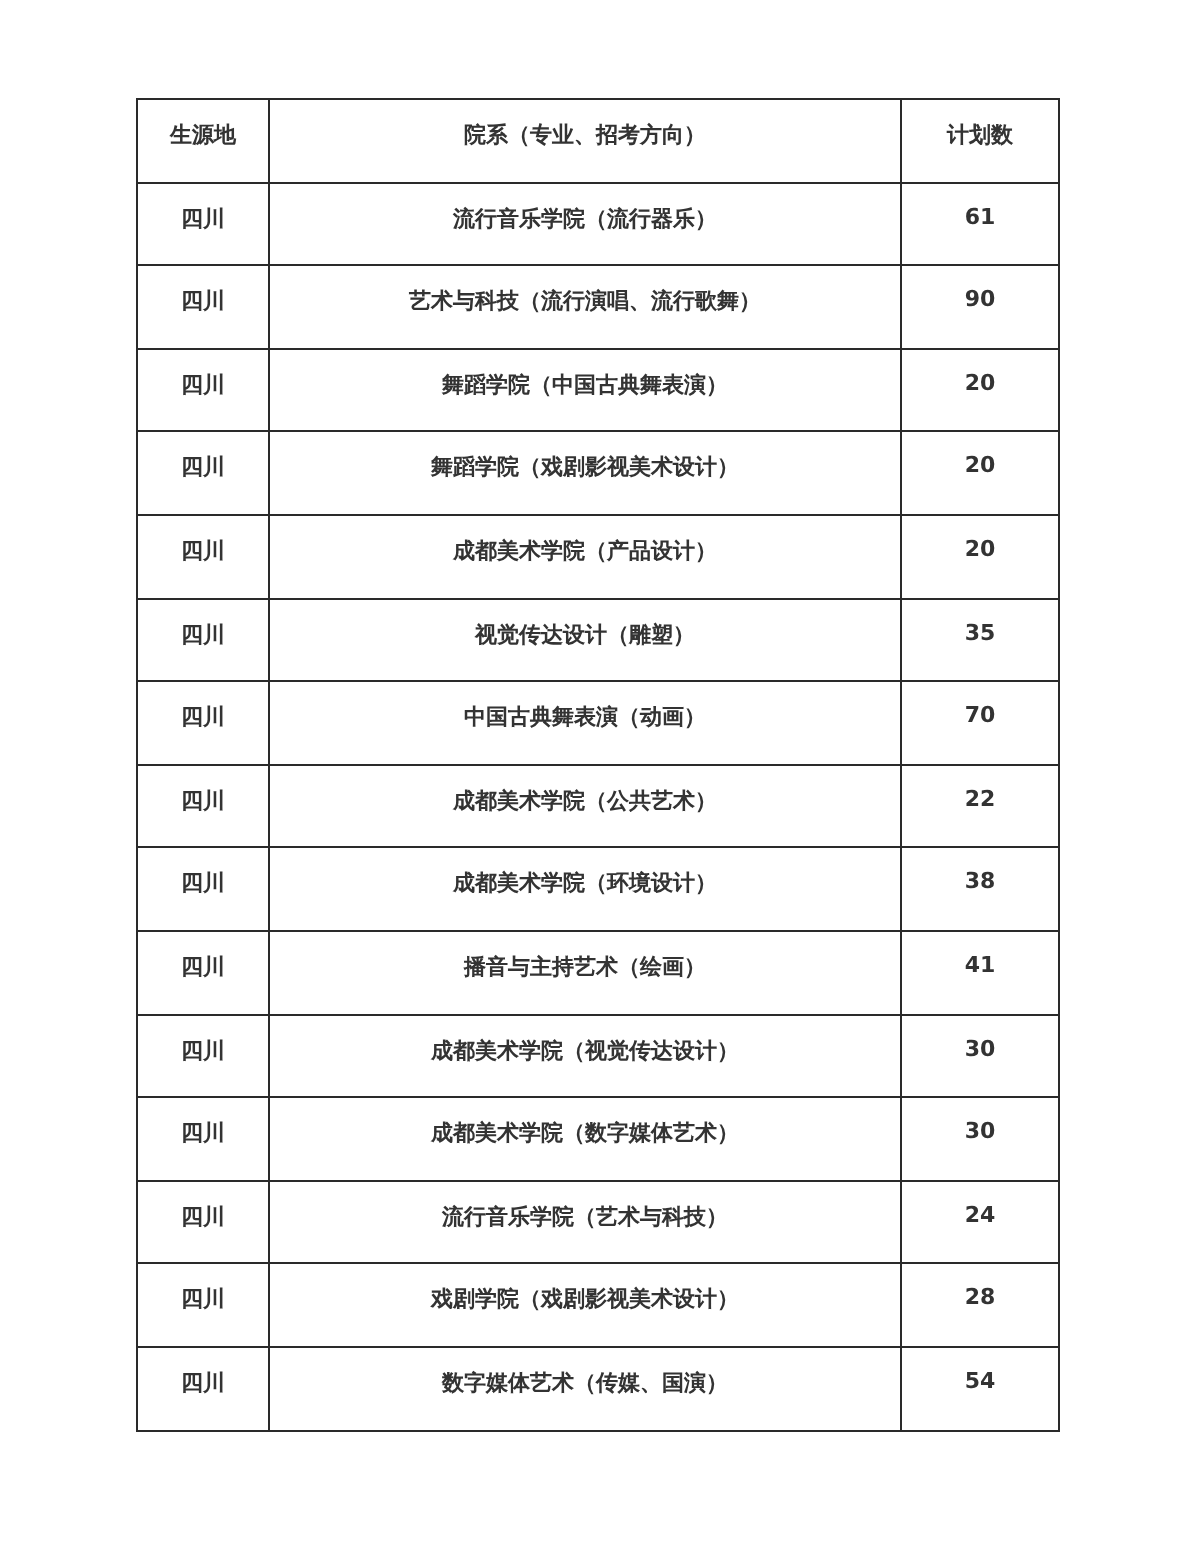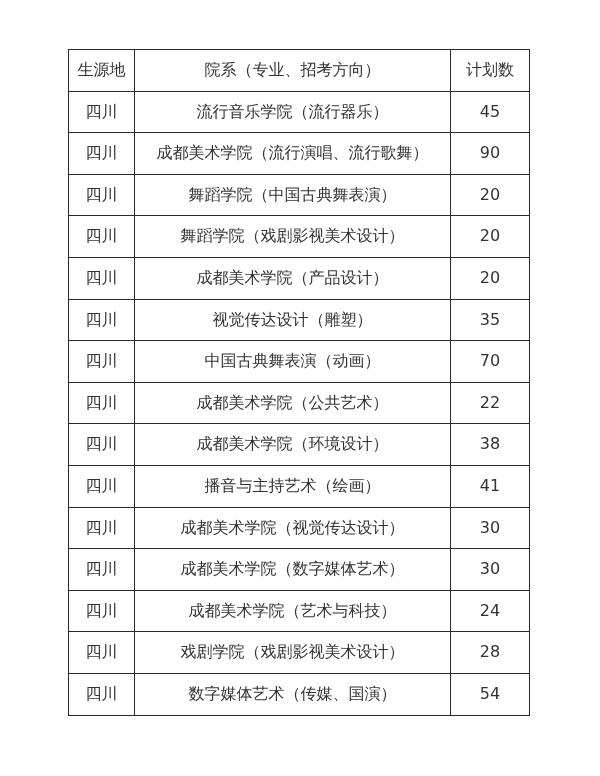--- a/index.html
+++ b/index.html
@@ -1,21 +1,21 @@
 <!DOCTYPE html>
 <html><head>
 <meta charset="utf-8">
 <style>
   html, body { margin: 0; padding: 0; background: #ffffff; }
   body { width: 600px; height: 776px; position: relative; overflow: hidden;
          font-family: "DejaVu Sans", "Liberation Sans", sans-serif; color: #333; }
   .tbl { position: absolute; left: 68px; top: 49px; width: 461px;
          border-collapse: collapse; table-layout: fixed; }
-  .tbl td, .tbl th { border: 1.5px solid #2a2a2a; font-weight: normal;
-         font-size: 16px; text-align: center; vertical-align: top;
+  .tbl td, .tbl th { border: 1.5px solid #2a2a2a; font-weight: bold;
+         font-size: 11px; text-align: center; vertical-align: top;
          padding: 10px 0 0 0; height: 30.6px; color: #333; box-sizing: content-box; }
   .c1 { width: 66px; } .c2 { width: 316px; } .c3 { width: 79px; }
 </style>
 </head>
 <body>
 
 <table class="tbl">
   <colgroup>
       <col class="c1">
       <col class="c2">
@@ -25,25 +25,25 @@
     <tr>
       <th>生源地</th>
       <th>院系（专业、招考方向）</th>
       <th>计划数</th>
     </tr>
   </thead>
   <tbody id="tbody">
       <tr>
         <td>四川</td>
         <td>流行音乐学院（流行器乐）</td>
-        <td>45</td>
+        <td>61</td>
       </tr>
       <tr>
         <td>四川</td>
-        <td>成都美术学院（流行演唱、流行歌舞）</td>
+        <td>艺术与科技（流行演唱、流行歌舞）</td>
         <td>90</td>
       </tr>
       <tr>
         <td>四川</td>
         <td>舞蹈学院（中国古典舞表演）</td>
         <td>20</td>
       </tr>
       <tr>
         <td>四川</td>
         <td>舞蹈学院（戏剧影视美术设计）</td>
@@ -84,21 +84,21 @@
         <td>成都美术学院（视觉传达设计）</td>
         <td>30</td>
       </tr>
       <tr>
         <td>四川</td>
         <td>成都美术学院（数字媒体艺术）</td>
         <td>30</td>
       </tr>
       <tr>
         <td>四川</td>
-        <td>成都美术学院（艺术与科技）</td>
+        <td>流行音乐学院（艺术与科技）</td>
         <td>24</td>
       </tr>
       <tr>
         <td>四川</td>
         <td>戏剧学院（戏剧影视美术设计）</td>
         <td>28</td>
       </tr>
       <tr>
         <td>四川</td>
         <td>数字媒体艺术（传媒、国演）</td>

